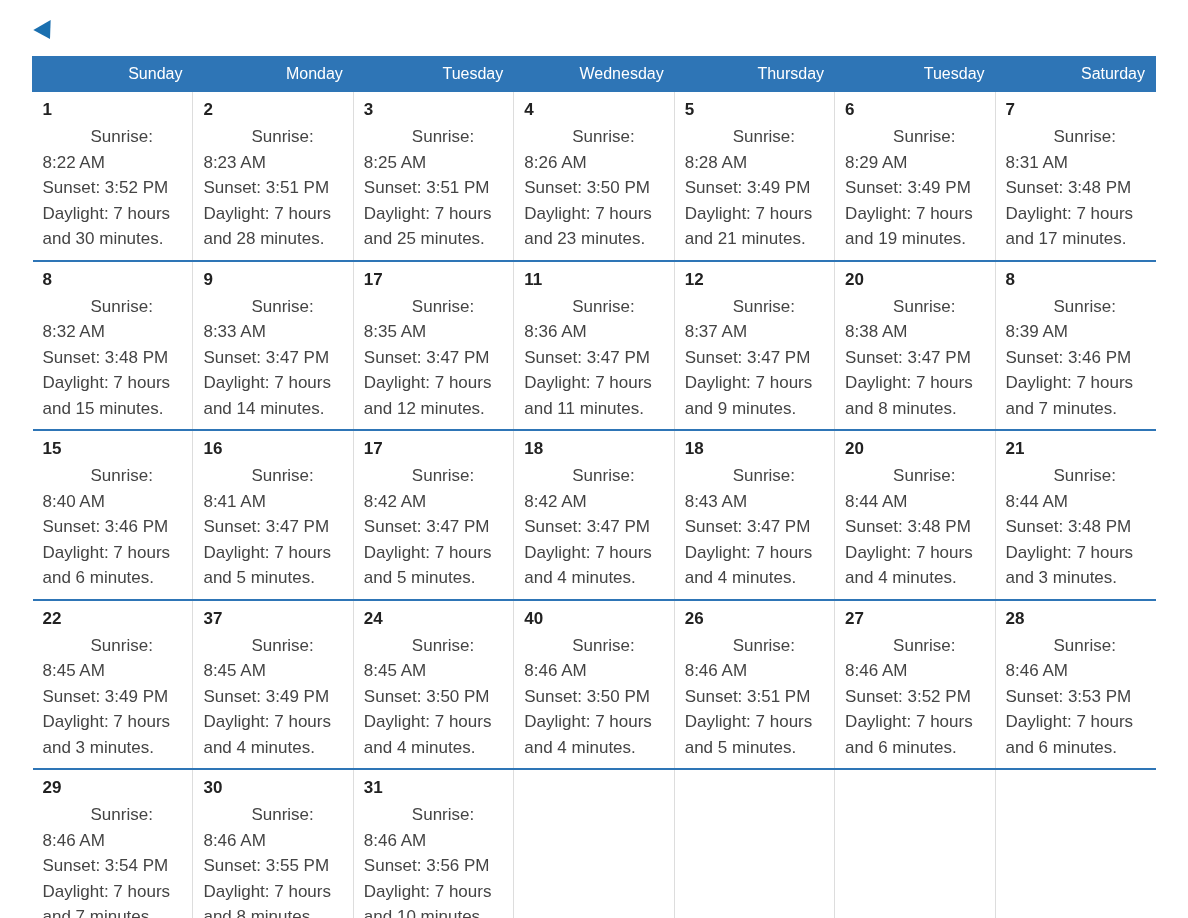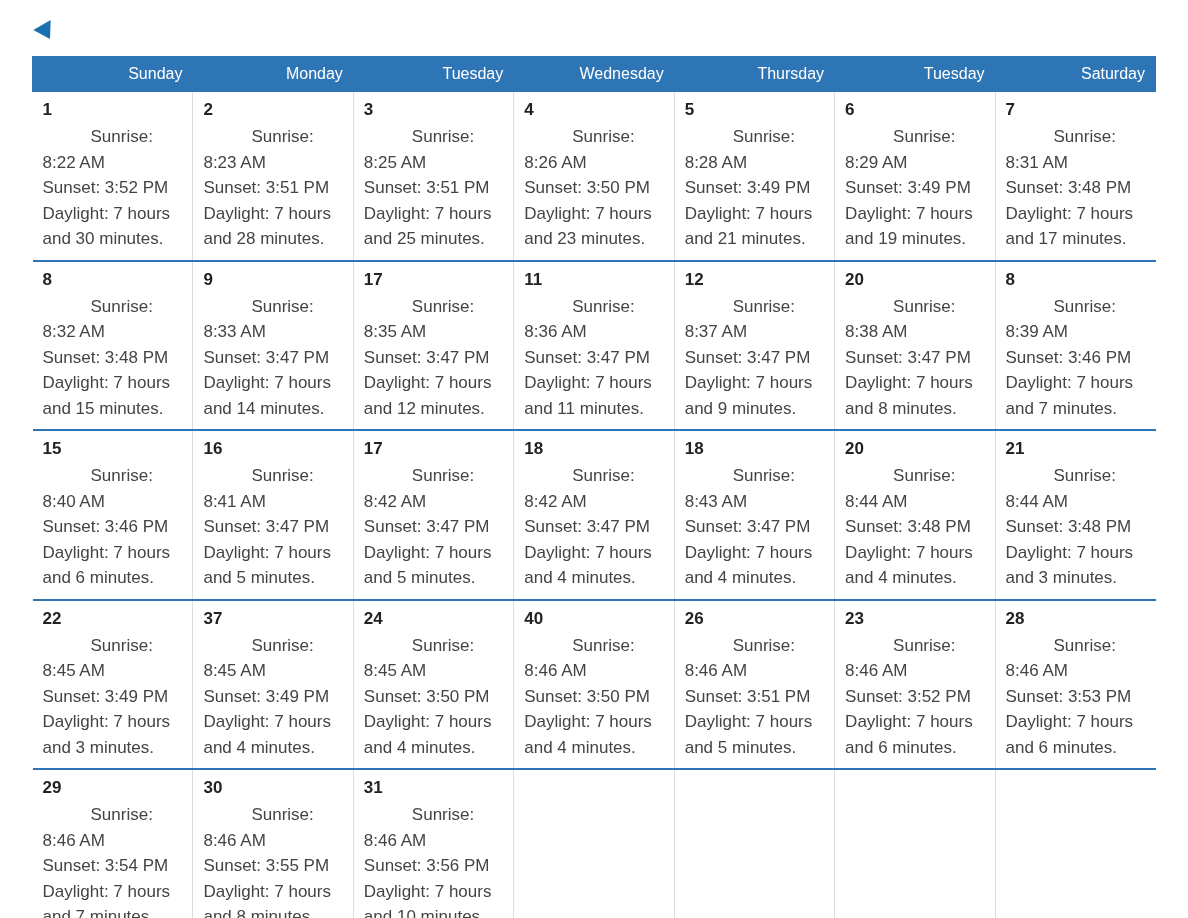--- a/index.html
+++ b/index.html
@@ -246,21 +246,21 @@
       </td>
         <td>
         <span class="day-number">40</span>
         <span class="day-info">Sunrise: 8:46 AM<br>Sunset: 3:50 PM<br>Daylight: 7 hours<br>and 4 minutes.</span>
       </td>
         <td>
         <span class="day-number">26</span>
         <span class="day-info">Sunrise: 8:46 AM<br>Sunset: 3:51 PM<br>Daylight: 7 hours<br>and 5 minutes.</span>
       </td>
         <td>
-        <span class="day-number">23</span>
+        <span class="day-number">27</span>
         <span class="day-info">Sunrise: 8:46 AM<br>Sunset: 3:52 PM<br>Daylight: 7 hours<br>and 6 minutes.</span>
       </td>
         <td>
         <span class="day-number">28</span>
         <span class="day-info">Sunrise: 8:46 AM<br>Sunset: 3:53 PM<br>Daylight: 7 hours<br>and 6 minutes.</span>
       </td>
       </tr>
       <tr>
         <td>
         <span class="day-number">29</span>

